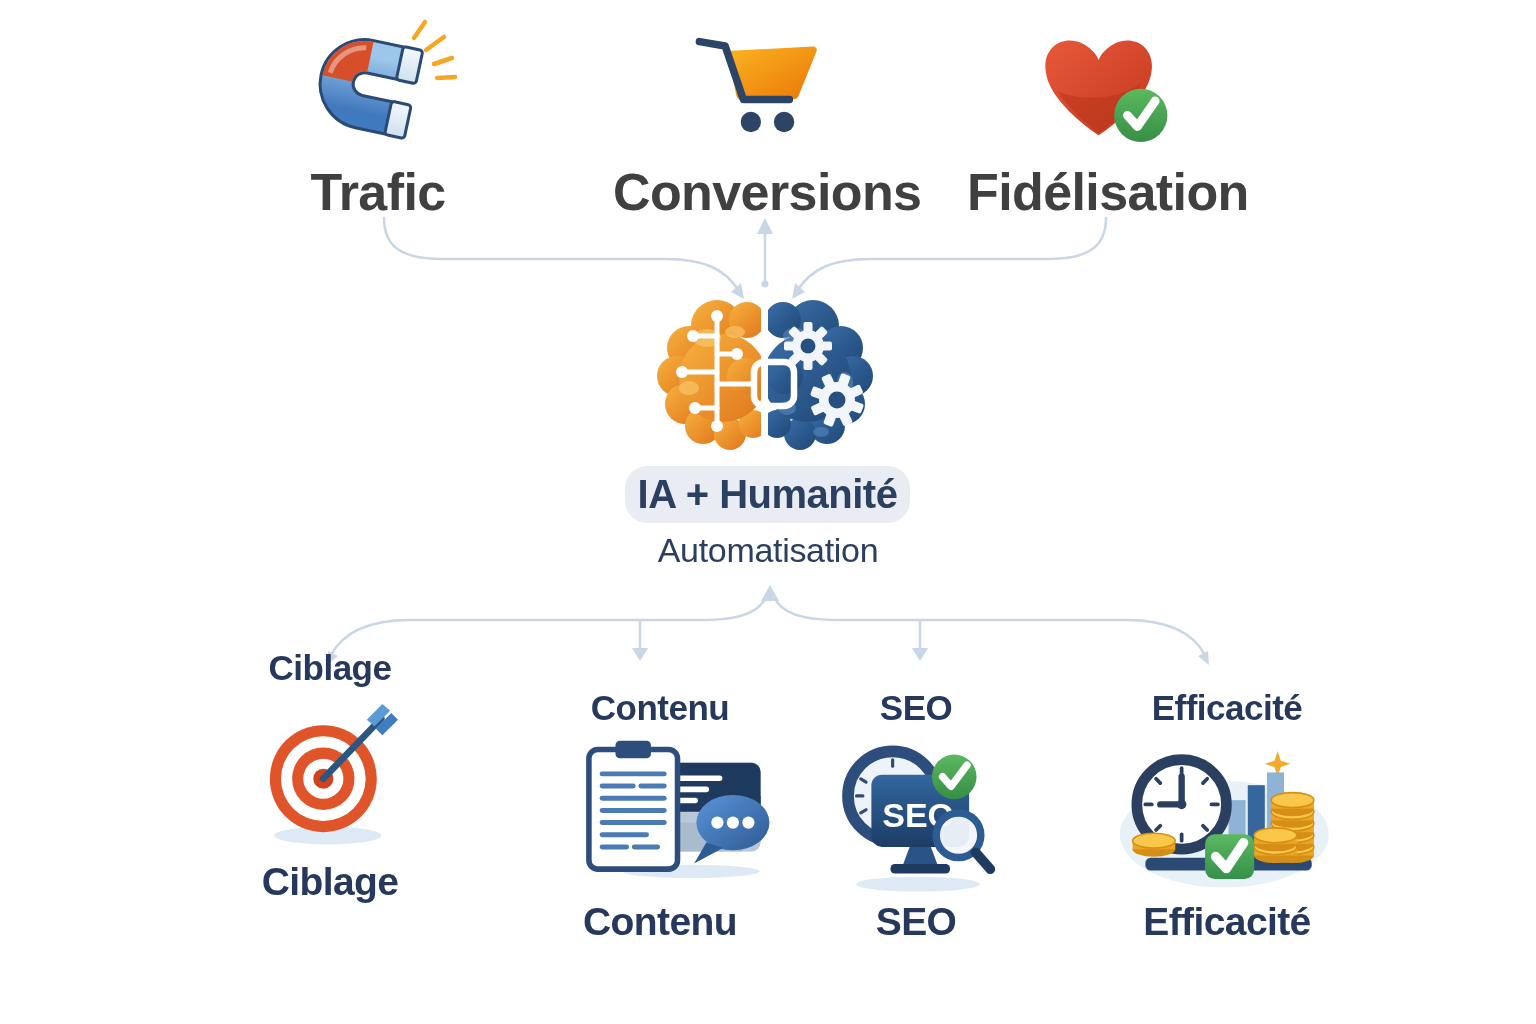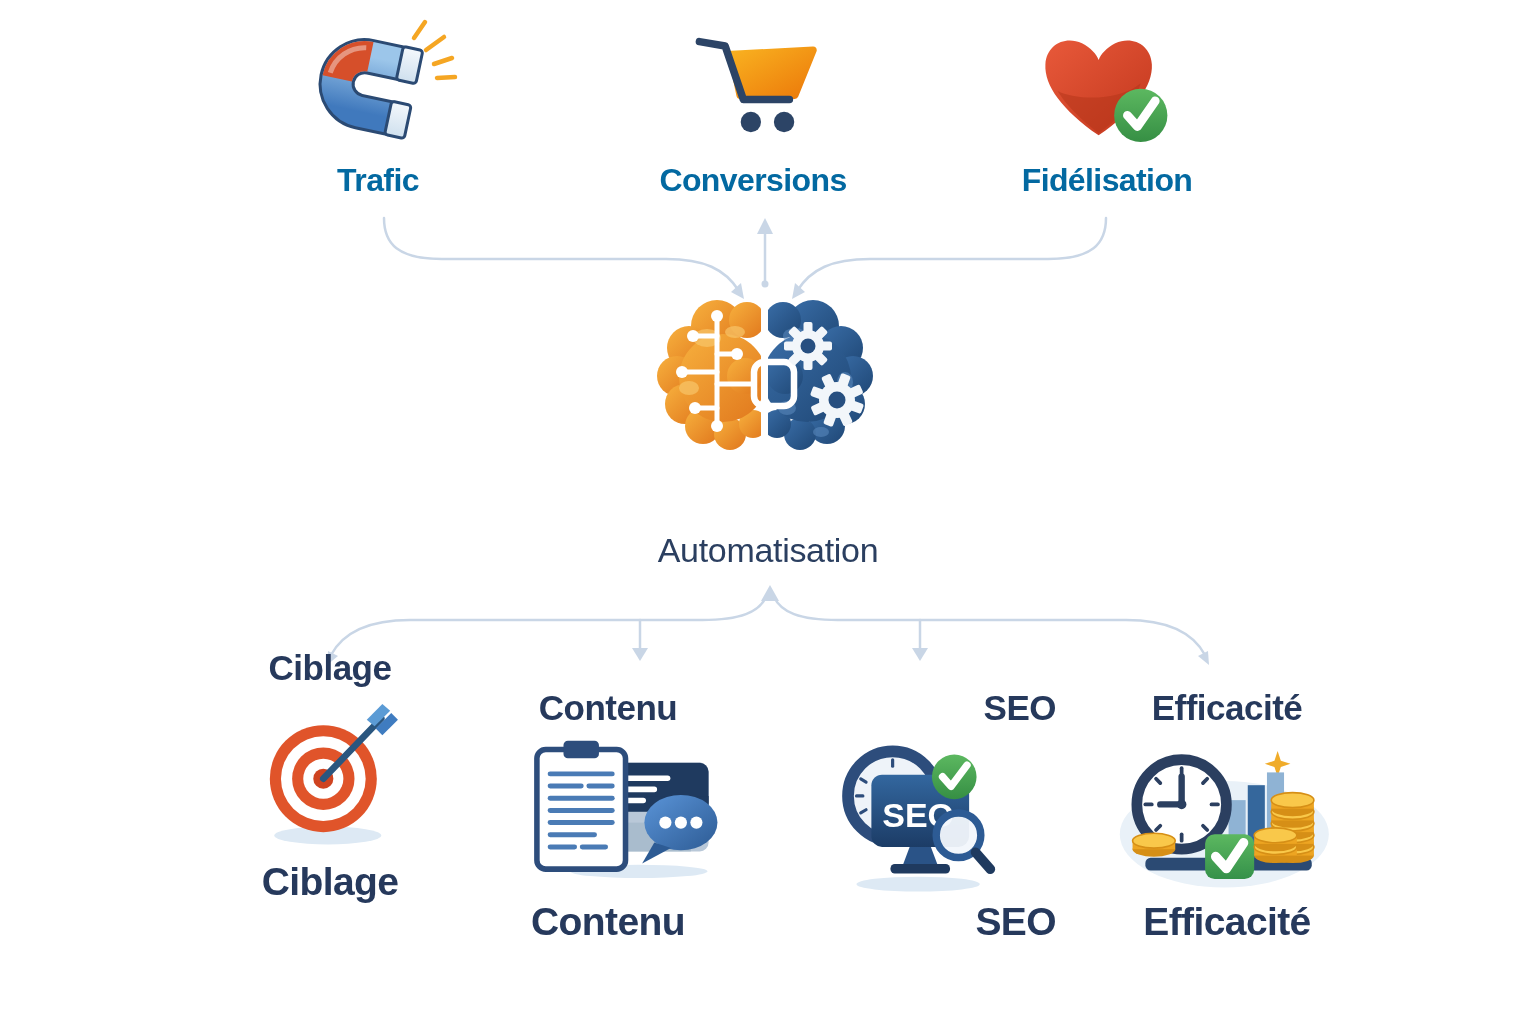--- a/index.html
+++ b/index.html
@@ -1,21 +1,21 @@
 <!DOCTYPE html>
 <html><head>
 <meta charset="utf-8">
 <style>
   html,body{margin:0;padding:0;background:#ffffff;}
   body{font-family:"Liberation Sans",sans-serif;color:#26395c;}
   .canvas{position:relative;width:1536px;height:1024px;background:#fff;overflow:hidden;}
   .connectors{position:absolute;left:0;top:0;width:1536px;height:1024px;}
   .col{position:absolute;text-align:center;}
   .icon-wrap{position:relative;width:100%;display:flex;justify-content:center;align-items:flex-start;}
-  .t-label{font-weight:700;font-size:32px;letter-spacing:-0.6px;color:#0369a1;}
+  .t-label{font-weight:700;font-size:52px;letter-spacing:-0.6px;color:#404040;}
   .b-top-label{position:absolute;left:0;width:100%;top:0;font-weight:700;font-size:35px;letter-spacing:-0.5px;color:#26395c;}
   .b-bot-label{position:absolute;left:0;width:100%;top:212px;font-weight:700;font-size:39px;letter-spacing:-0.6px;color:#26395c;}
   .b-icon{position:absolute;left:0;width:100%;top:46px;display:flex;justify-content:center;}
   .pill{position:absolute;left:625px;top:466px;width:285px;height:57px;background:#e9edf3;border-radius:22px;
         display:flex;align-items:center;justify-content:center;font-weight:700;font-size:40px;letter-spacing:-0.5px;color:#2b3f60;}
   .subtitle{position:absolute;left:568px;top:531px;width:400px;text-align:center;font-size:34px;font-weight:500;color:#2b3f60;letter-spacing:-0.3px;}
   svg{display:block;}
 </style>
 </head>
 <body>
@@ -215,41 +215,42 @@
           </g>
         <g transform="rotate(135)">
             <rect x="-5" y="-27" width="10" height="54" rx="2"></rect>
           </g>
       </g>
       <circle cx="0" cy="0" r="18" fill="#f2f6fa"></circle>
       <circle cx="0" cy="0" r="8.5" fill="#274f80"></circle>
     </g>
   </svg>
 
+  <div class="pill">IA + Humanité</div>
   <div class="subtitle">Automatisation</div>
 
   <div class="col" style="left:190px;top:648px;width:280px;height:270px;">
     <div class="b-top-label">Ciblage</div>
     <div class="b-icon">
       <svg width="156" height="156" viewBox="0 0 140 140">
         <ellipse cx="68" cy="127" rx="48" ry="8" fill="#dde9f4"></ellipse>
         <circle cx="64" cy="76" r="48" fill="#e0542a"></circle>
         <circle cx="64" cy="76" r="38" fill="#ffffff"></circle>
         <circle cx="64" cy="76" r="28" fill="#e0542a"></circle>
         <circle cx="64" cy="76" r="18" fill="#ffffff"></circle>
         <circle cx="64" cy="76" r="9" fill="#cf4320"></circle>
         <path d="M 64 76 L 116 22" stroke="#2a567f" stroke-width="6" stroke-linecap="round"></path>
         <polygon points="103,23 117,9 124,15 110,29" fill="#5b9bd5"></polygon>
         <polygon points="111,31 125,17 131,23 117,37" fill="#3f7cc0"></polygon>
       </svg>
     </div>
     <div class="b-bot-label">Ciblage</div>
   </div>
 
-  <div class="col" style="left:468px;top:688px;width:280px;height:270px;">
+  <div class="col" style="left:520px;top:688px;width:280px;height:270px;">
     <div class="b-top-label">Contenu</div>
     <div class="b-icon" style="padding-left:22px;">
       <svg width="205" height="144" viewBox="0 0 185 130">
         <defs>
           <linearGradient id="bubbleGrad" x1="0" y1="0" x2="1" y2="1">
             <stop offset="0" stop-color="#5a94d8"></stop>
               <stop offset="1" stop-color="#2d5b94"></stop>
           </linearGradient>
         </defs>
         <ellipse cx="100" cy="124" rx="62" ry="6" fill="#dde9f4"></ellipse>
@@ -280,21 +281,21 @@
         <g fill="#ffffff">
           <circle cx="124" cy="80" r="5.5"></circle>
             <circle cx="138" cy="80" r="5.5"></circle>
             <circle cx="152" cy="80" r="5.5"></circle>
         </g>
       </svg>
     </div>
     <div class="b-bot-label">Contenu</div>
   </div>
 
-  <div class="col" style="left:776px;top:688px;width:280px;height:270px;text-align:right;">
+  <div class="col" style="left:776px;top:688px;width:280px;height:270px;">
     <div class="b-top-label">SEO</div>
     <div class="b-icon">
       <svg width="170" height="160" viewBox="0 0 160 150">
         <defs>
           <linearGradient id="monGrad" x1="0" y1="0" x2="0" y2="1">
             <stop offset="0" stop-color="#33679f"></stop>
               <stop offset="1" stop-color="#1c3c66"></stop>
           </linearGradient>
           <linearGradient id="greenGrad2" x1="0" y1="0" x2="0" y2="1">
             <stop offset="0" stop-color="#5cb860"></stop>

